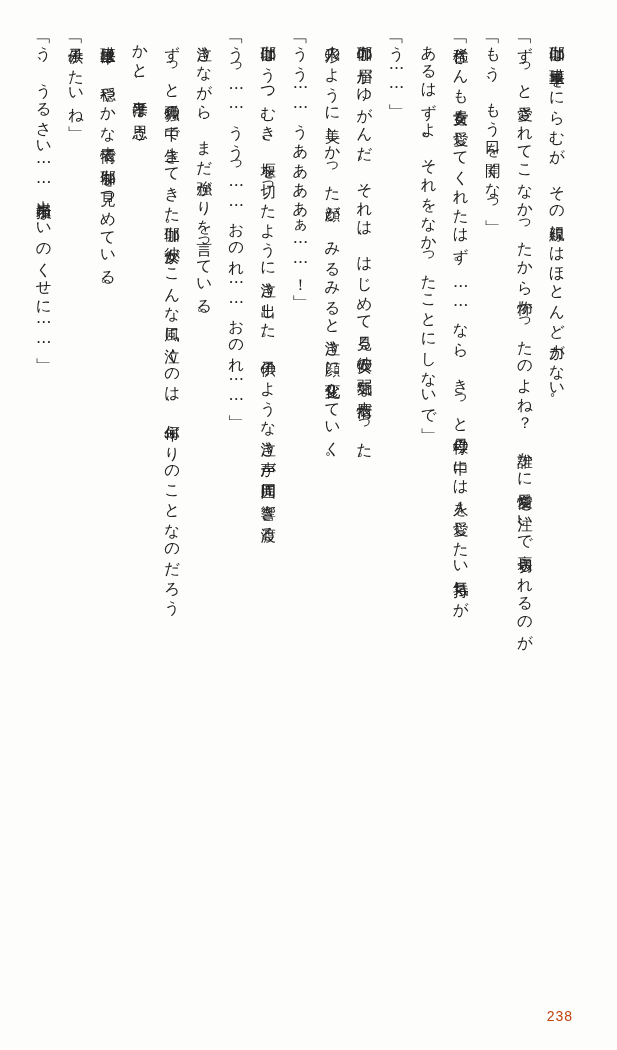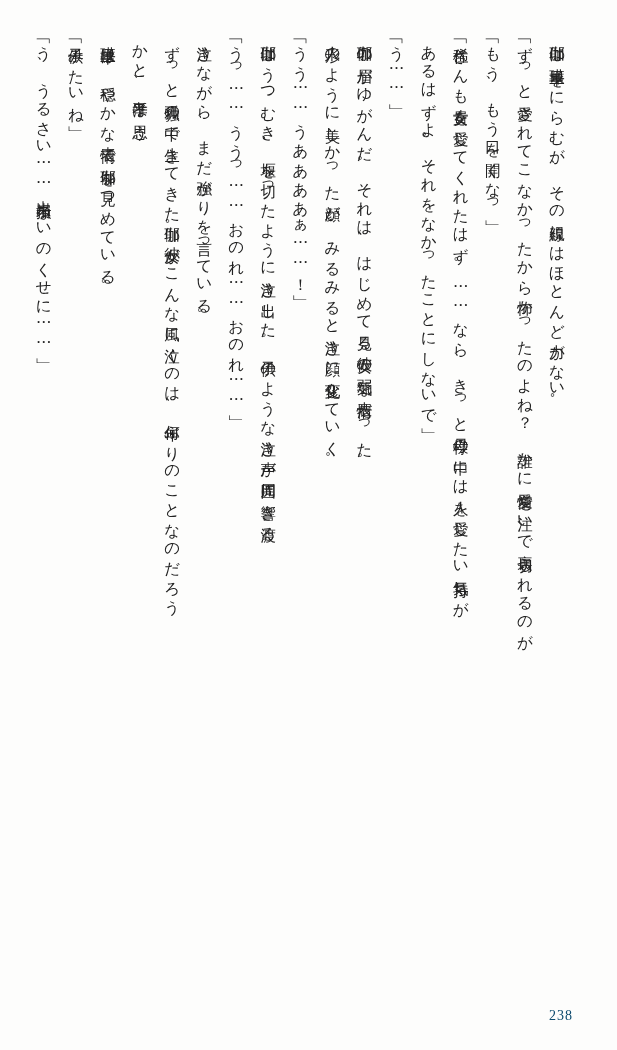--- a/index.html
+++ b/index.html
@@ -50,22 +50,22 @@
   #text-body p.quote {
     text-indent: 0;
   }
 
   #page-number {
     position: absolute;
     right: 44px;
     bottom: 26px;
     font-size: 14px;
     letter-spacing: 1px;
-    color: #0c4a6e;
-    font-family: Liberation Serif, serif;
+    color: #c2410c;
+    font-family: Liberation Sans, sans-serif;
   }
 </style>
 </head>
 <body>
 
 <div id="page">
 
   <div id="text-body">
     <p class="noindent">伽耶は瑛里華をにらむが、その視線にはほとんど力がない。</p>
     <p class="quote">「ずっと愛されてこなかったから怖かったのよね？　誰かに愛情を注いで裏切られるのが</p>

